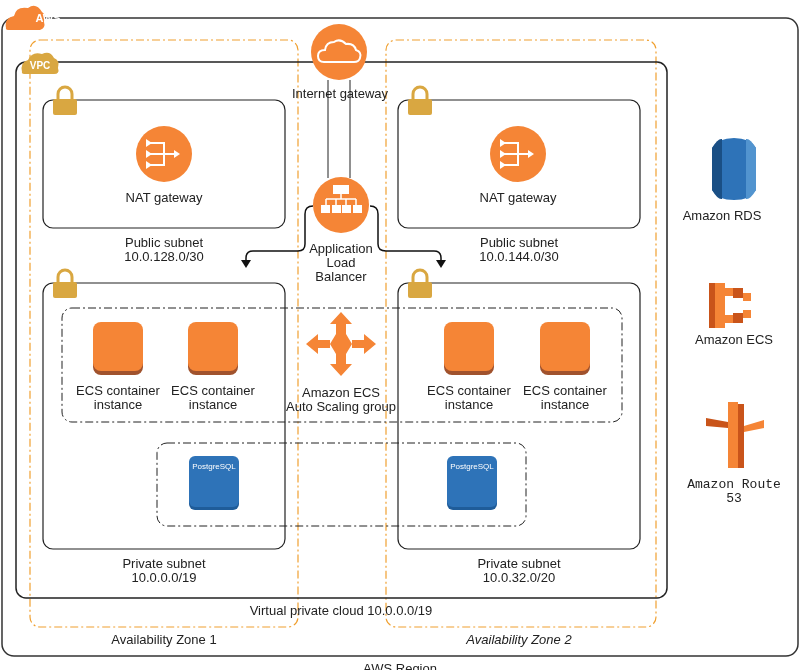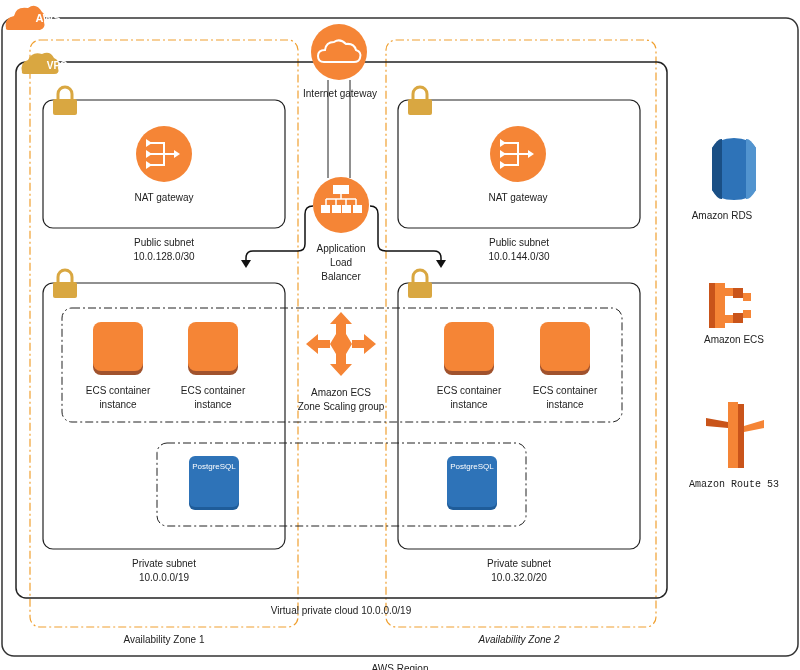--- a/index.html
+++ b/index.html
@@ -1,17 +1,17 @@
 <!DOCTYPE html>
 <html><head>
 <meta charset="utf-8">
 <style>
   html,body{margin:0;padding:0;background:#fff;}
   body{width:800px;height:670px;position:relative;overflow:hidden;font-family:"Liberation Sans",sans-serif;color:#222;}
-  .lbl{position:absolute;font-size:10px;text-align:center;color:#222;line-height:14px;}
+  .lbl{position:absolute;font-size:13px;text-align:center;color:#222;line-height:14px;}
   svg{position:absolute;left:0;top:0;}
 </style>
 </head>
 <body>
 
 <svg width="800" height="670">
 
   <rect x="2" y="18" width="796" height="638" rx="12" fill="none" stroke="#333" stroke-width="1.5"></rect>
 
   <rect x="30" y="40" width="268" height="587" rx="10" fill="none" stroke="#f0a030" stroke-width="1.2" stroke-dasharray="8,3,2,3"></rect>
@@ -144,21 +144,21 @@
   </g>
   <g>
     <rect x="728" y="402" width="10" height="66" fill="#f58536"></rect>
     <rect x="738" y="404" width="6" height="64" fill="#c9541a"></rect>
     <polygon points="706,418 728,422 728,428 706,426" fill="#c9541a"></polygon>
     <polygon points="744,426 764,420 764,428 744,432" fill="#f58536"></polygon>
   </g>
 </svg>
 
 <div class="lbl" style="left:8px;top:11px;width:36px;color:#fff;font-weight:bold;font-size:11px;margin-left:22px;">AWS</div>
-<div class="lbl" style="left:24px;top:59px;width:32px;color:#fff;font-weight:bold;font-size:10px;margin-left:17px;">VPC</div>
+<div class="lbl" style="left:24px;top:59px;width:32px;color:#fff;font-weight:bold;font-size:10px;">VPC</div>
 
 <div class="lbl" style="left:290px;top:87px;width:100px;">Internet gateway</div>
 
 <div class="lbl" style="left:296px;top:242px;width:90px;">
   <div>Application</div>
   <div>Load</div>
   <div>Balancer</div>
 </div>
 
 <div class="lbl" style="left:114px;top:191px;width:100px;">NAT gateway</div>
@@ -185,21 +185,21 @@
   <div>ECS container</div>
   <div>instance</div>
 </div>
 <div class="lbl" style="left:515px;top:384px;width:100px;">
   <div>ECS container</div>
   <div>instance</div>
 </div>
 
 <div class="lbl" style="left:281px;top:386px;width:120px;">
   <div>Amazon ECS</div>
-  <div>Zone Scaling group</div>
+  <div>Auto Scaling group</div>
 </div>
 
 <div class="lbl" style="left:189px;top:460px;width:50px;color:#fff;font-size:8px;">PostgreSQL</div>
 <div class="lbl" style="left:447px;top:460px;width:50px;color:#fff;font-size:8px;">PostgreSQL</div>
 
 <div class="lbl" style="left:104px;top:557px;width:120px;">
   <div>Private subnet</div>
   <div>10.0.0.0/19</div>
 </div>
 <div class="lbl" style="left:459px;top:557px;width:120px;">

